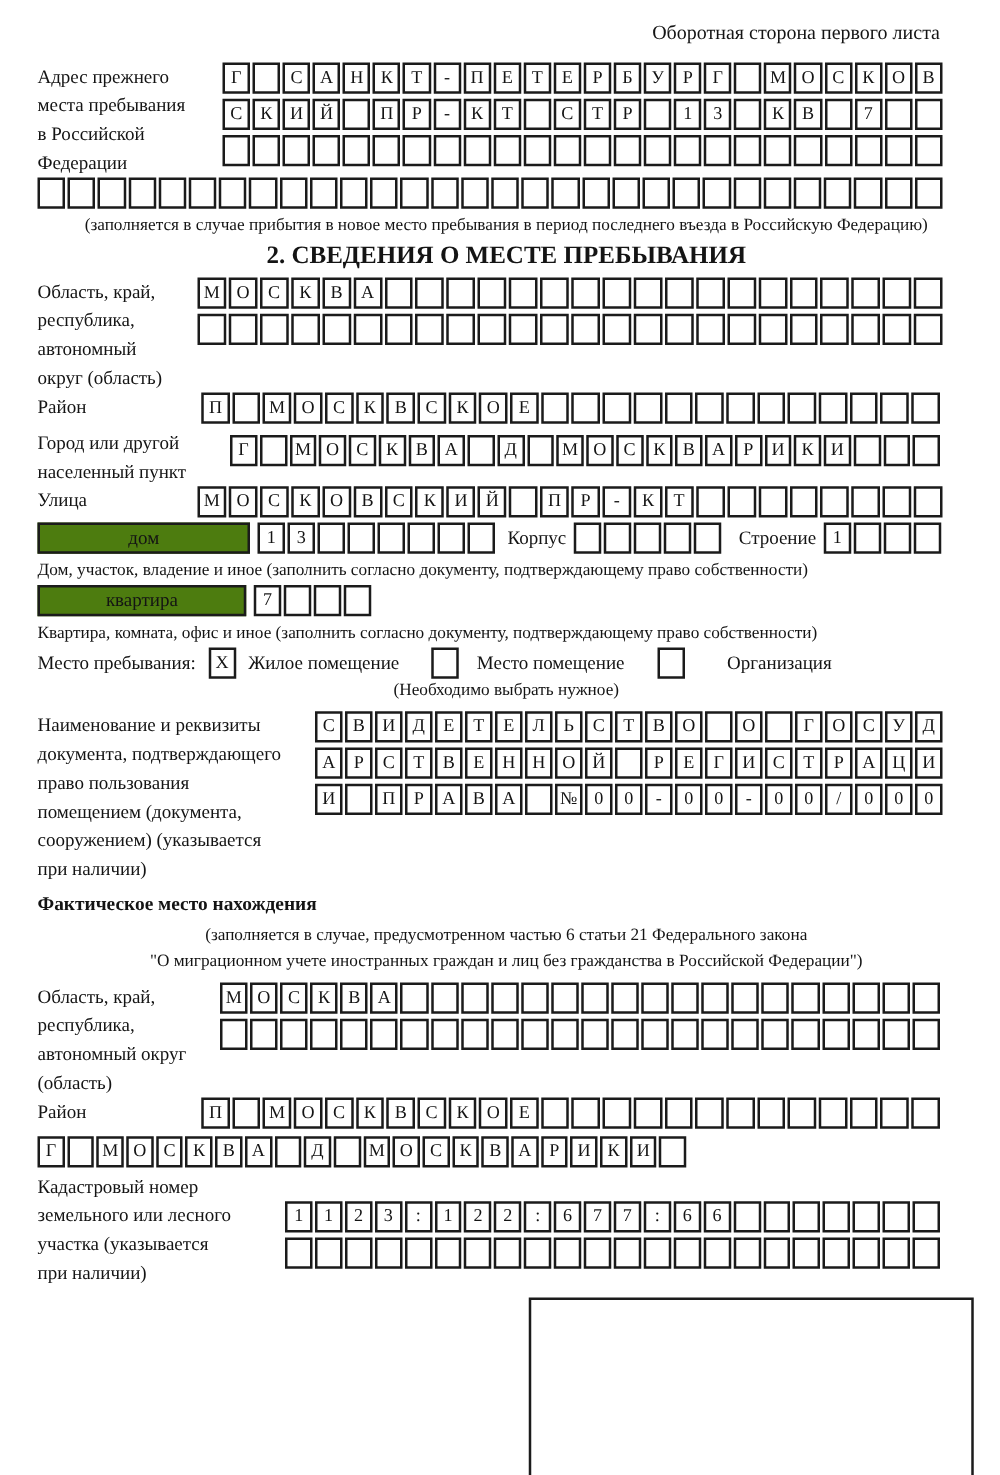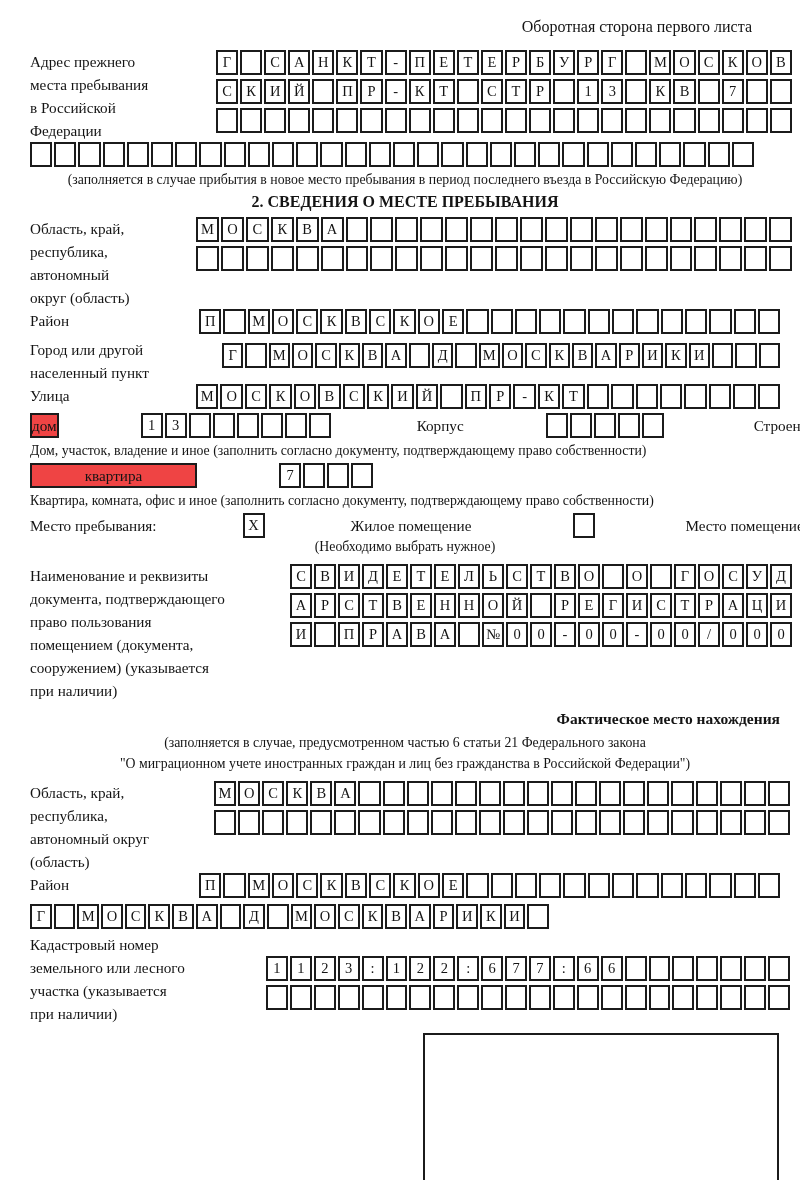--- a/index.html
+++ b/index.html
@@ -6,34 +6,34 @@
   body{width:800px;height:1180px;overflow:hidden;color:#141414;
        font-family:"Liberation Serif","DejaVu Serif",serif;}
   .page{padding:6px 20px 0 30px;position:relative;}
   .title{text-align:right;padding:12px 28px 0 0;font-size:16px;}
   
   .cells{display:flex;gap:2px;margin-bottom:4px;}
   .cell{flex:1 1 0;min-width:0;height:25px;border:2px solid #1b1b1b;box-sizing:border-box;
         display:flex;align-items:center;justify-content:center;font-size:14.5px;line-height:1;
         background:#fff;}
   .cells.fixed .cell{flex:0 0 auto;width:22px;}
-  .frow{display:flex;align-items:flex-start;gap:38px;}
+  .frow{display:flex;align-items:flex-start;}
   .lbl{flex:0 0 auto;font-size:15.2px;line-height:23px;}
   .lline{white-space:nowrap;}
   .stack{flex:0 0 auto;}
   .w148{width:148px;} .w128{width:128px;} .w154{width:154px;} .w222{width:222px;}
   .w146{width:146px;} .w131{width:131px;} .w203{width:203px;} .w198{width:198px;}
   .cw576{width:576px;} .cw724{width:724px;} .cw596{width:596px;} .cw591{width:591px;}
   .cw568{width:568px;} .cw502{width:502px;} .cw519{width:519px;} .cw524{width:524px;}
   .note{font-size:13.8px;text-align:center;margin:0 0 3px 0;line-height:18px;}
-  .h2{font-weight:bold;font-size:16px;text-align:center;margin:4px 0 6px 0;}
-  .h3{font-weight:bold;font-size:15.5px;text-align:right;margin:8px 0 6px 0;}
+  .h2{font-weight:bold;font-size:20px;text-align:center;margin:4px 0 6px 0;}
+  .h3{font-weight:bold;font-size:15.5px;text-align:left;margin:8px 0 6px 0;}
   .mt16{margin-top:14px;} .mt6{margin-top:8px;}
   .boxlabel{height:25px;border:2px solid #1b1b1b;box-sizing:border-box;display:flex;
-            align-items:center;justify-content:center;font-size:15.2px;background:#ef4444;}
+            align-items:center;justify-content:center;font-size:15.2px;background:#4d7c0f;}
   .inlinetext{font-size:15.2px;line-height:25px;white-space:nowrap;}
   .chk{flex:0 0 auto;width:22px;height:25px;border:2px solid #1b1b1b;box-sizing:border-box;
        display:flex;align-items:center;justify-content:center;font-size:14.5px;background:#fff;}
   .gap6{width:6px;flex:0 0 auto;} .gap10{width:10px;flex:0 0 auto;} .gap14{width:14px;flex:0 0 auto;}
   .gap26{width:26px;flex:0 0 auto;} .gap34{width:34px;flex:0 0 auto;}
   .stampwrap{margin:8px 0 0 365px;width:400px;}
   .stampbox{width:356px;height:172px;border:2px solid #1b1b1b;box-sizing:border-box;margin-left:28px;background:#fff;}
 </style>
 </head>
 <body>

